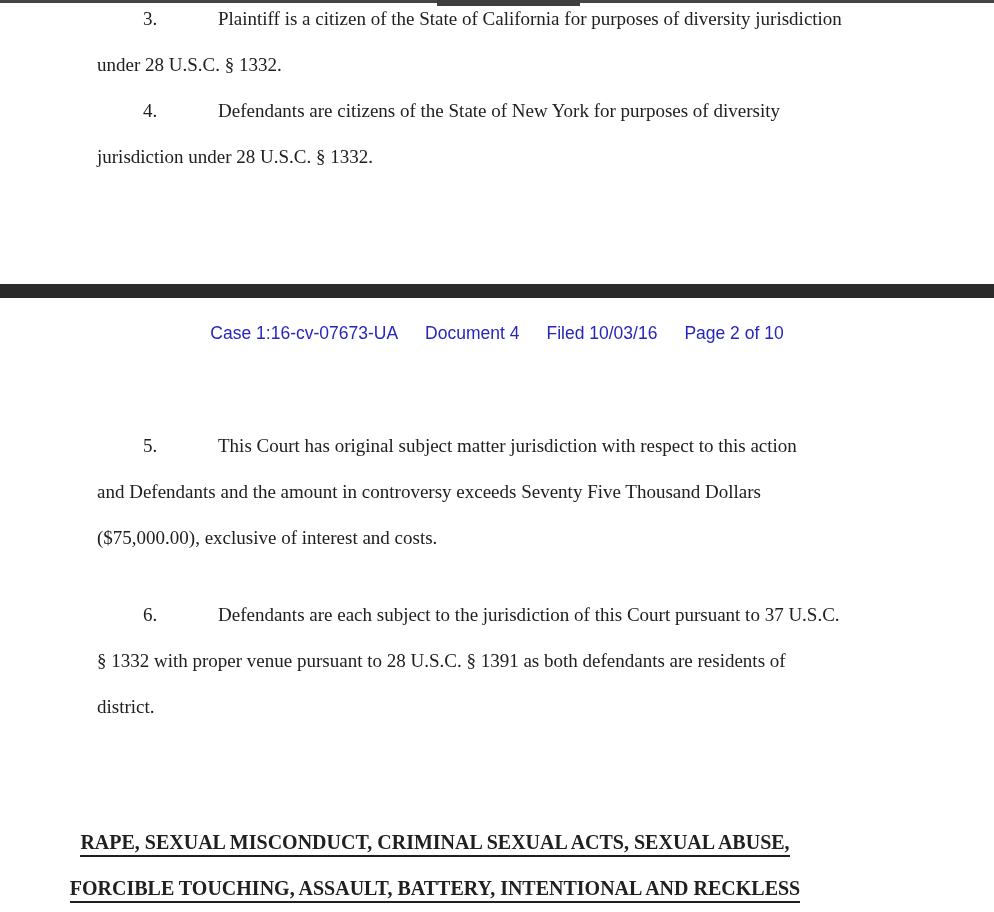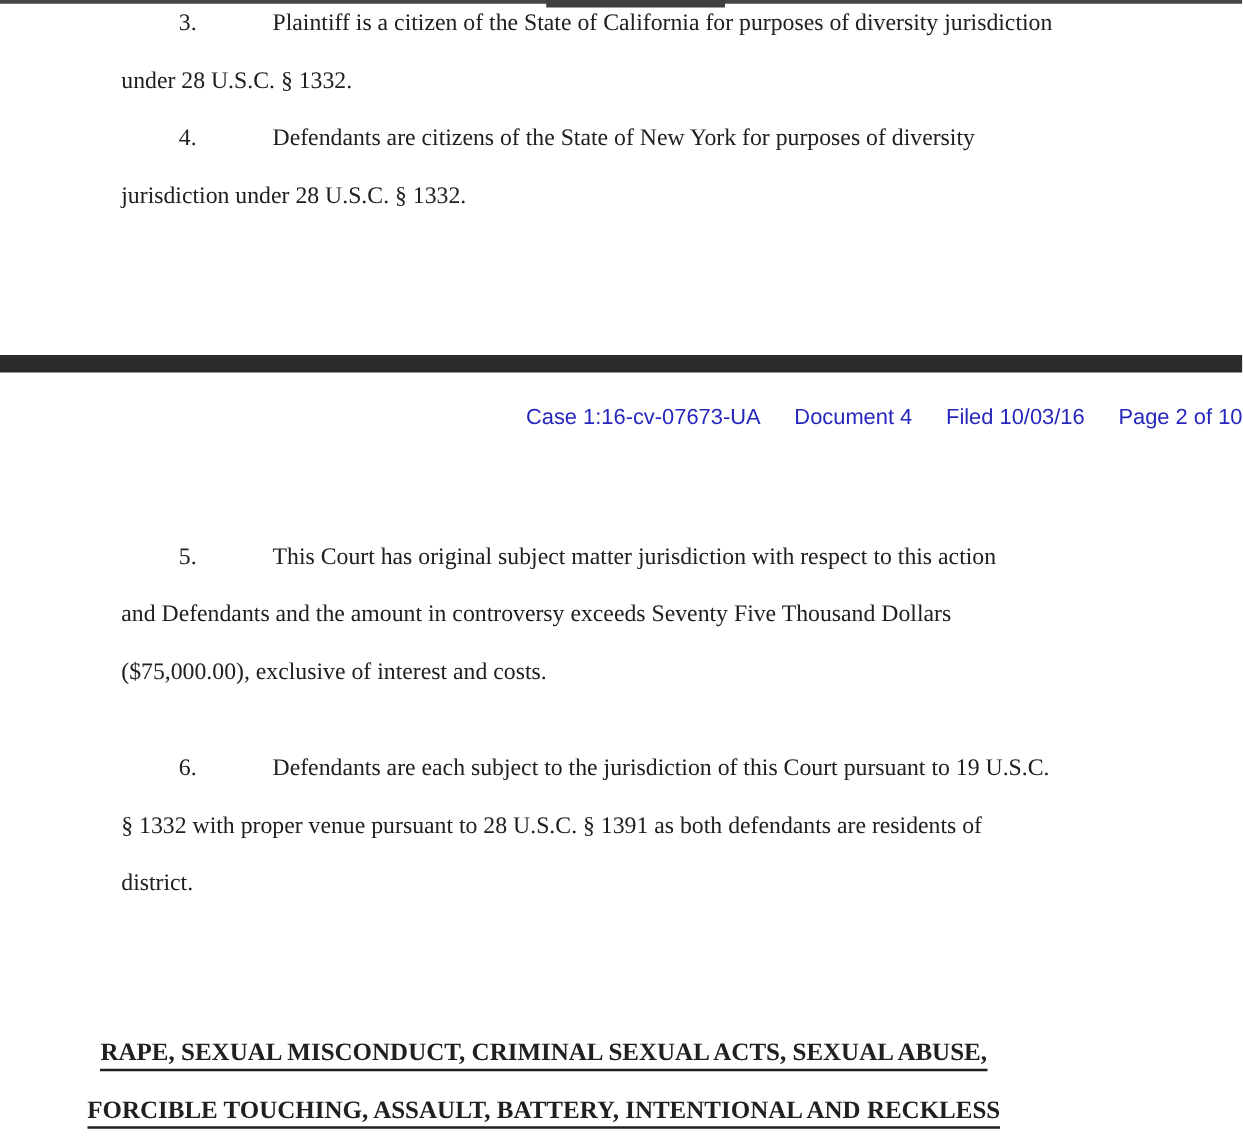--- a/index.html
+++ b/index.html
@@ -42,21 +42,21 @@
   .p5{top:434px;}
   .p6{top:603px;}
   
   .separator{
     position:absolute;left:0;top:284px;width:994px;height:14px;
     background:var(--separator);
   }
   
   .stamp{
     position:absolute;left:0;top:322px;width:994px;
-    display:flex;justify-content:flex-end;gap:27px;
+    display:flex;justify-content:center;gap:27px;
     font-family:"Liberation Sans","DejaVu Sans",sans-serif;
     font-size:17.5px;line-height:22px;
     color:var(--stamp_blue);
     white-space:nowrap;
   }
   
   .heading{
     position:absolute;left:0;width:870px;text-align:center;
     font-weight:bold;font-size:20px;line-height:24px;white-space:nowrap;
   }
@@ -95,21 +95,21 @@
     <span>Page 2 of 10</span>
   </div>
 
   <div class="para p5">
     <div class="pline"><span class="pnum">5.</span><span>This Court has original subject matter jurisdiction with respect to this action</span></div>
     <div class="pline">and Defendants and the amount in controversy exceeds Seventy Five Thousand Dollars</div>
     <div class="pline">($75,000.00), exclusive of interest and costs.</div>
   </div>
 
   <div class="para p6">
-    <div class="pline"><span class="pnum">6.</span><span>Defendants are each subject to the jurisdiction of this Court pursuant to 19 U.S.C.</span></div>
+    <div class="pline"><span class="pnum">6.</span><span>Defendants are each subject to the jurisdiction of this Court pursuant to 37 U.S.C.</span></div>
     <div class="pline">§ 1332 with proper venue pursuant to 28 U.S.C. § 1391 as both defendants are residents of</div>
     <div class="pline">district.</div>
   </div>
 
   <div class="heading h1"><span>RAPE, SEXUAL MISCONDUCT, CRIMINAL SEXUAL ACTS, SEXUAL ABUSE,</span></div>
   <div class="heading h2"><span>FORCIBLE TOUCHING, ASSAULT, BATTERY, INTENTIONAL AND RECKLESS</span></div>
 
 </div>
 
 </body></html>

